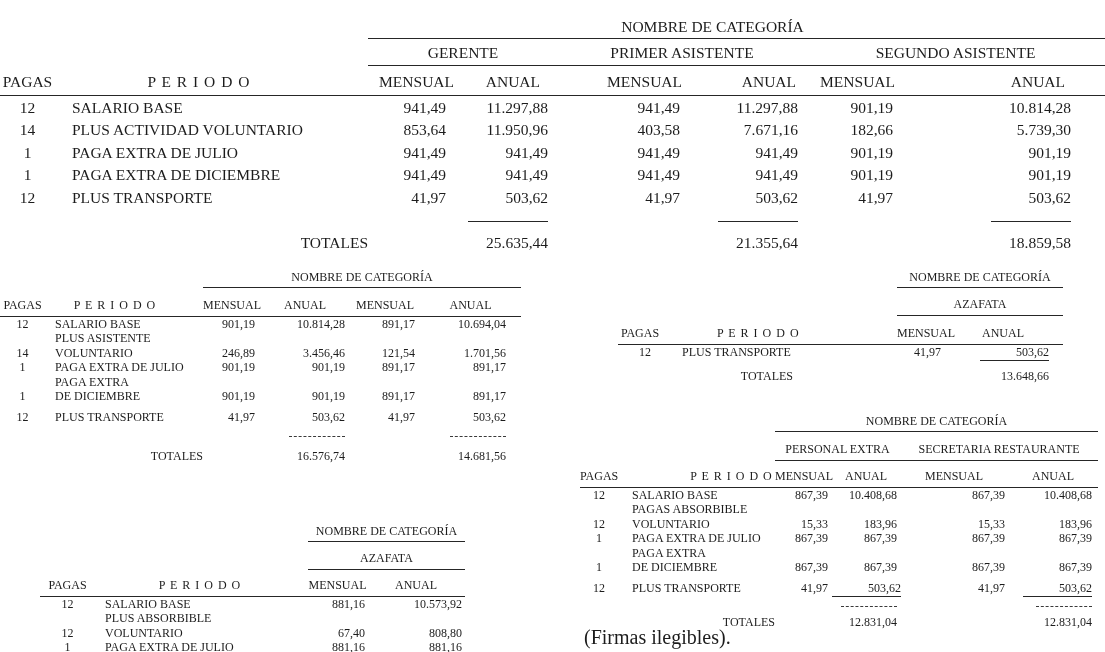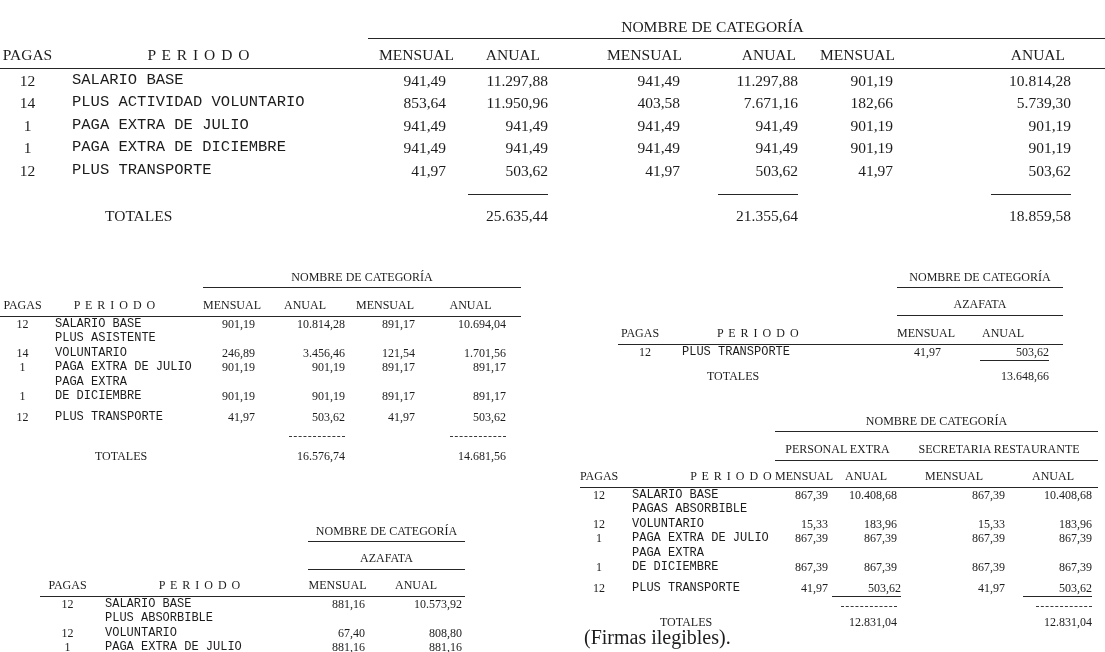--- a/index.html
+++ b/index.html
@@ -6,31 +6,31 @@
   html, body { margin: 0; padding: 0; background: #ffffff; }
   #page {
     position: relative; width: 1105px; height: 652px; overflow: hidden;
     background: #ffffff; color: #1c1c1c;
     font-family: "Liberation Serif", "DejaVu Serif", serif;
   }
   table { border-collapse: collapse; table-layout: fixed; position: absolute; margin-top: 17px; }
   td { padding: 0; font-weight: normal; vertical-align: bottom; white-space: nowrap; }
   .num { text-align: right; }
   .pagas { text-align: center; }
-  .periodo { white-space: pre-line; text-align: left; font-family: Liberation Mono, monospace; }
+  .periodo { white-space: pre-line; text-align: left; }
   .nombre-cell, .cat-cell { text-align: center; }
   .nombre-cell { border-bottom: 1.2px solid #262626; }
   .cat-cell { border-bottom: 1.2px solid #262626; padding-bottom: 3px; }
   tr.r-nombre td { padding-bottom: 2px; }
   tr.r-head td { border-bottom: 1.5px solid #262626; padding-bottom: 4px; }
   .colhead { text-align: center; }
   .rule { display: inline-block; border-top: 1.3px solid #262626; width: 80px; }
   .rule.d { border-top: 1px dashed #3a3a3a; width: 52px; }
   .rule-row td { height: 13px; vertical-align: bottom; padding-bottom: 2px; }
-  .totals-row td { padding-top: 6px; }
+  .totals-row td { padding-top: 6px; text-align: right; }
   .ulined { border-bottom: 1.1px solid #262626; padding-left: 36px; padding-bottom: 1px; }
 
   
   #tbl-main { left: 0; top: 0; width: 1105px; font-size: 15.5px; }
   #tbl-main tr.r-nombre { height: 21px; }
   #tbl-main tr.r-cat { height: 27px; }
   #tbl-main tr.r-head { height: 30px; }
   #tbl-main tbody.rows td { height: 22.5px; line-height: 21px; }
   #tbl-main .periodo { padding-left: 17px; }
   #tbl-main .periodo-head { text-align: center; padding-right: 25px; letter-spacing: 1px; }
@@ -113,20 +113,26 @@
       <col style="width:130px">
         <col style="width:118px">
         <col style="width:95px">
         <col style="width:204px">
     </colgroup>
     <tbody>
       <tr class="r-nombre">
         <td colspan="2"></td>
         <td colspan="6" class="nombre-cell" style="padding-right:48px">NOMBRE DE CATEGORÍA</td>
       </tr>
+      <tr class="r-cat">
+        <td colspan="2"></td>
+        <td colspan="2" class="cat-cell">GERENTE</td>
+        <td colspan="2" class="cat-cell">PRIMER ASISTENTE</td>
+        <td colspan="2" class="cat-cell">SEGUNDO ASISTENTE</td>
+      </tr>
       <tr class="r-head">
         <td class="colhead">PAGAS</td>
         <td class="colhead periodo-head">P E R I O D O</td>
         <td class="h1">MENSUAL</td>
         <td class="h2">ANUAL</td>
         <td class="h3">MENSUAL</td>
         <td class="h4">ANUAL</td>
         <td class="h5">MENSUAL</td>
         <td class="h6">ANUAL</td>
       </tr>

